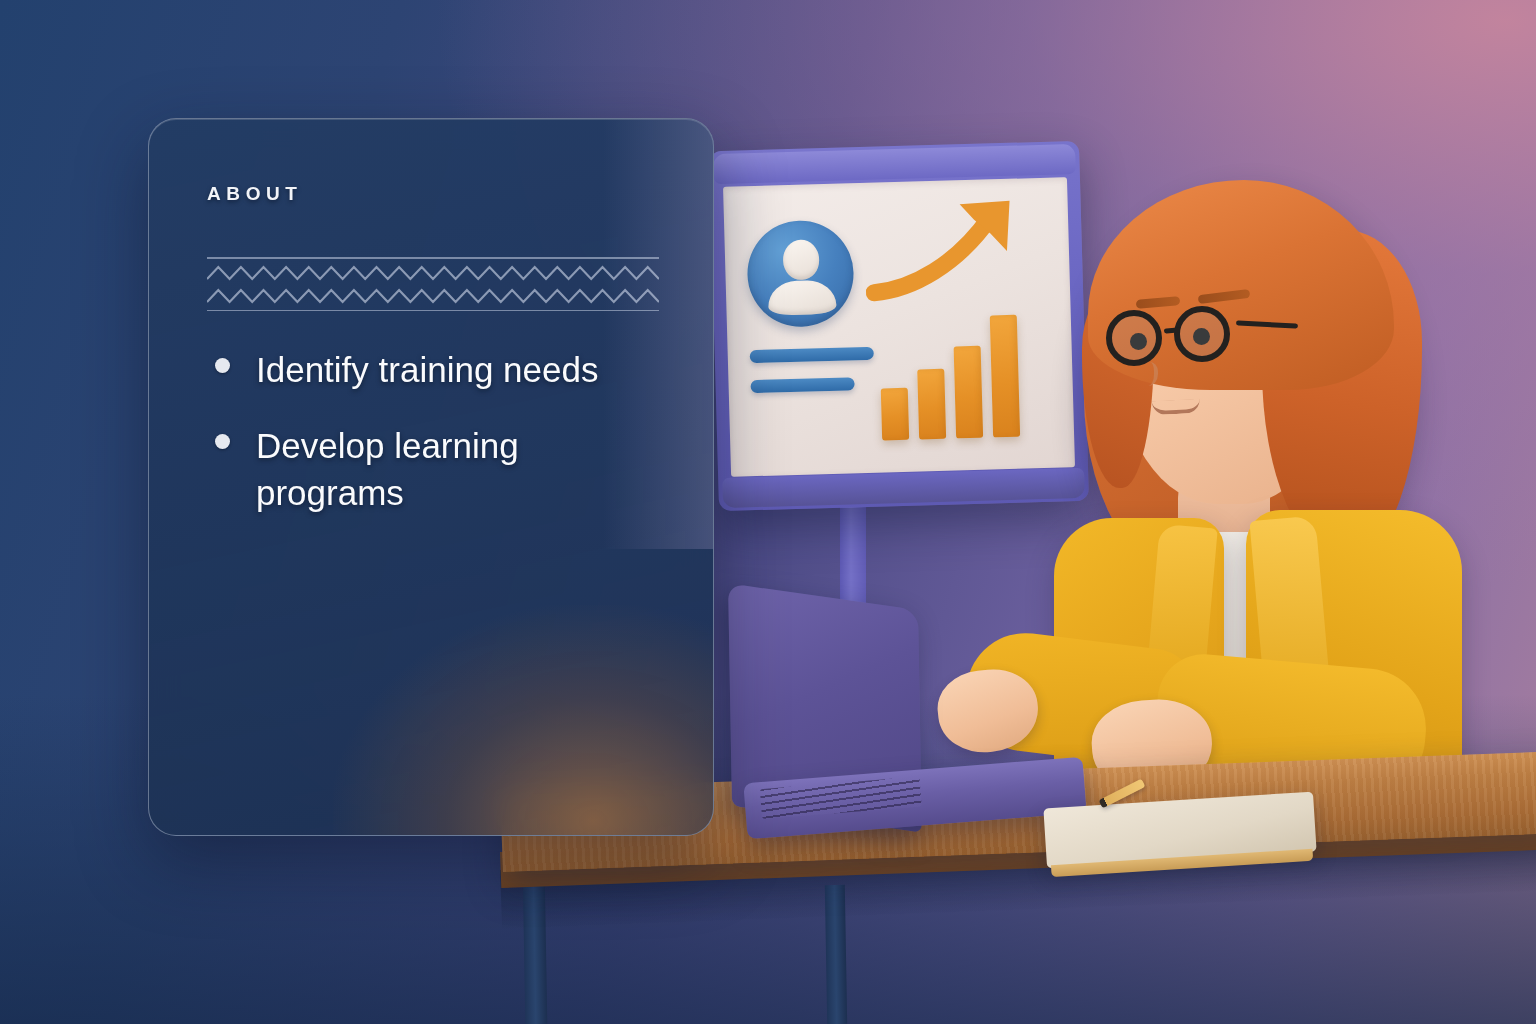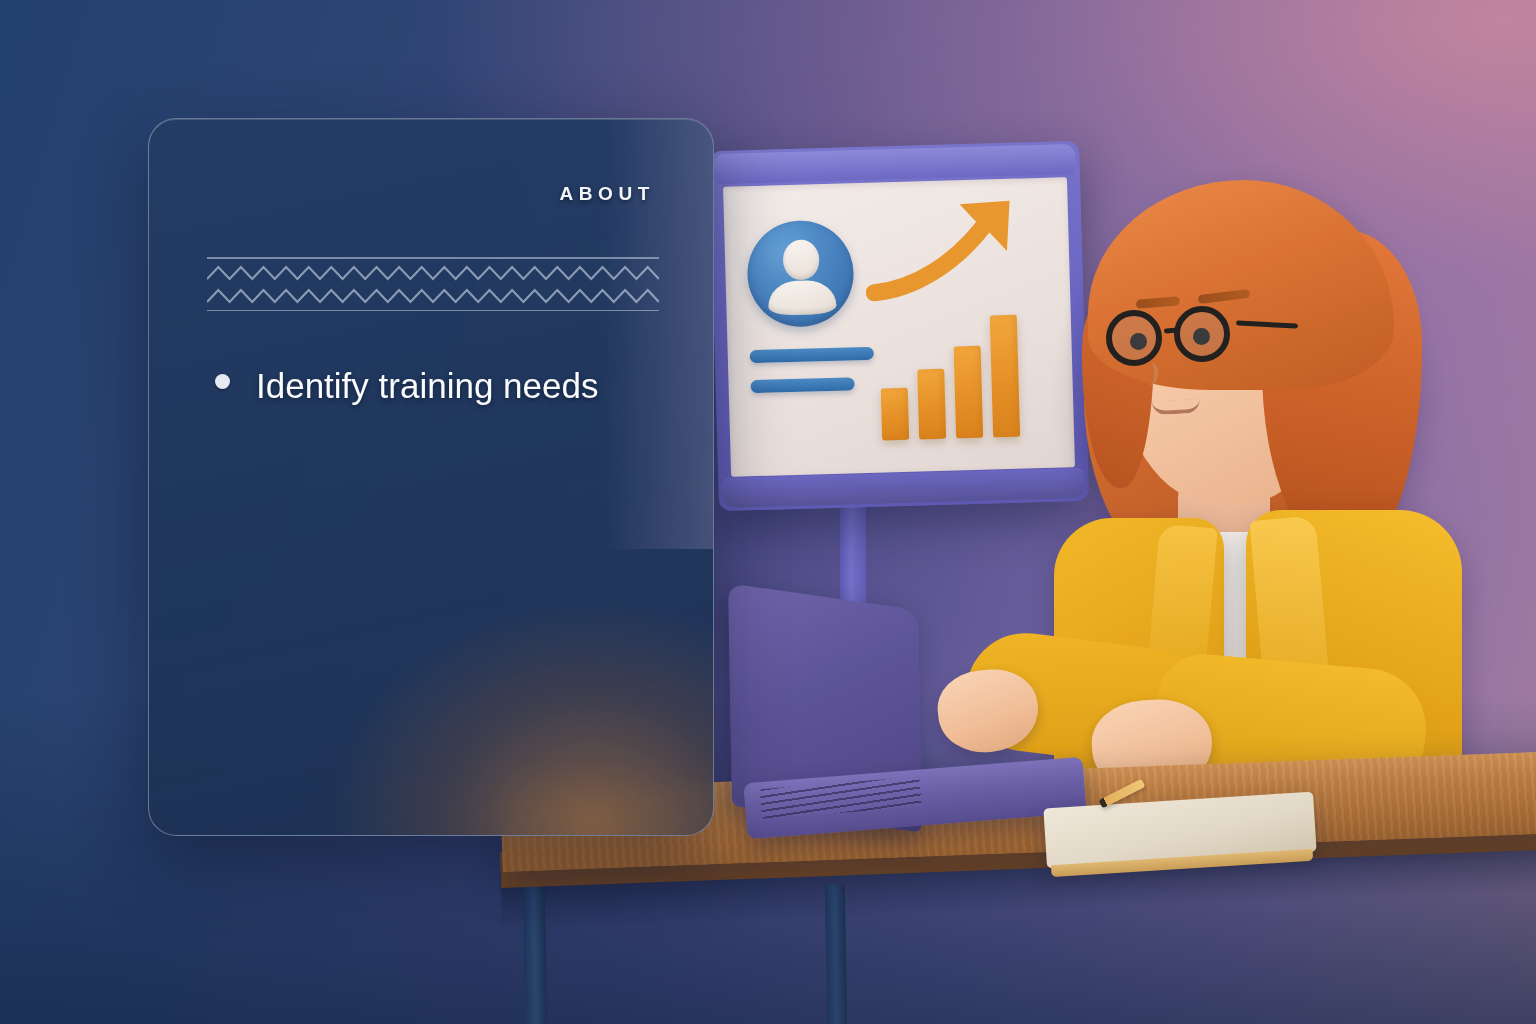--- a/index.html
+++ b/index.html
@@ -308,36 +308,35 @@
     position:absolute; right:-10px; top:0; width:120px; height:430px;
     background:linear-gradient(270deg, rgba(168,156,200,0.30) 0%, rgba(60,70,110,0) 100%);
     pointer-events:none;
   }
   .card-inner { position:relative; padding:64px 58px 0 58px; z-index:2; }
 
   .eyebrow {
     font-size:19px; font-weight:bold; letter-spacing:5.6px;
     color:#f2f4f8; text-transform:uppercase;
     text-shadow:0 2px 4px rgba(5,12,28,0.55);
-    text-align:right;
   }
   .headline {
     margin-top:30px;
     font-size:60px; line-height:0.98; font-weight:bold;
     letter-spacing:-0.6px;
     color:#f3f5f9; text-transform:uppercase;
     text-shadow:0 3px 7px rgba(6,14,32,0.60), 0 1px 0 rgba(255,255,255,0.12);
   }
 
   .divider { margin-top:52px; width:452px; }
   .div-rule { height:1.6px; background:rgba(205,214,232,0.52); }
   .div-zig { height:18px; margin:5px 0; opacity:0.62; }
   .div-zig svg { display:block; }
 
-  .bullets { margin-top:52px; list-style:none; }
+  .bullets { margin-top:36px; list-style:none; }
   .bullet { display:flex; align-items:flex-start; margin-bottom:30px; }
   .bullet-dot {
     flex:0 0 auto; width:15px; height:15px; border-radius:50%;
     background:#e6e9ef; margin:11px 26px 0 8px;
     box-shadow:0 1px 3px rgba(5,12,28,0.45);
   }
   .bullet-text {
     font-size:35px; line-height:1.32; color:#fafbfd; font-weight:normal;
     max-width:380px;
     text-shadow:0 2px 5px rgba(5,12,28,0.55);
@@ -450,18 +449,22 @@
           </svg>
         </div>
         <div class="div-rule"></div>
       </div>
 
       <ul class="bullets">
         <li class="bullet">
           <span class="bullet-dot"></span>
           <span class="bullet-text">Identify training needs</span>
         </li>
+        <li class="bullet">
+          <span class="bullet-dot"></span>
+          <span class="bullet-text">Develop learning programs</span>
+        </li>
       </ul>
 
     </div>
   </div>
 
 </div>
 
 </body></html>

